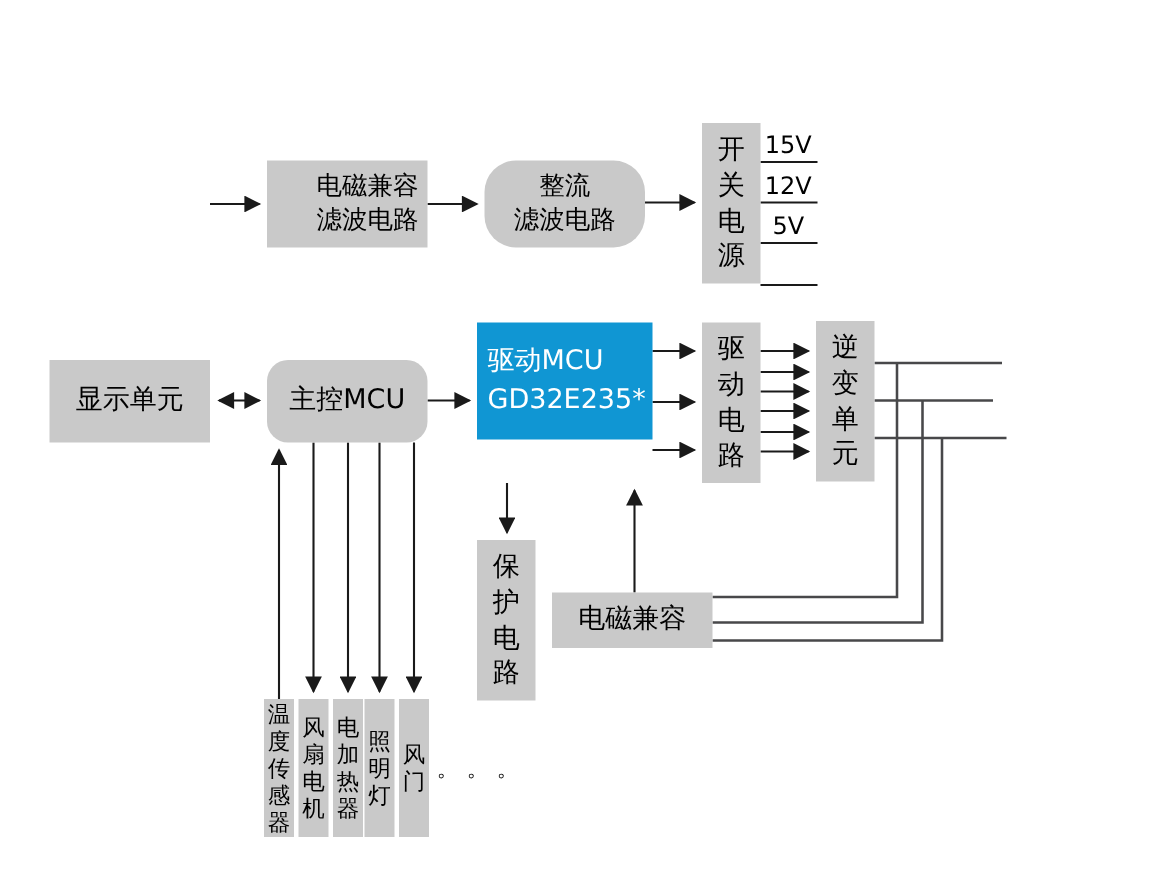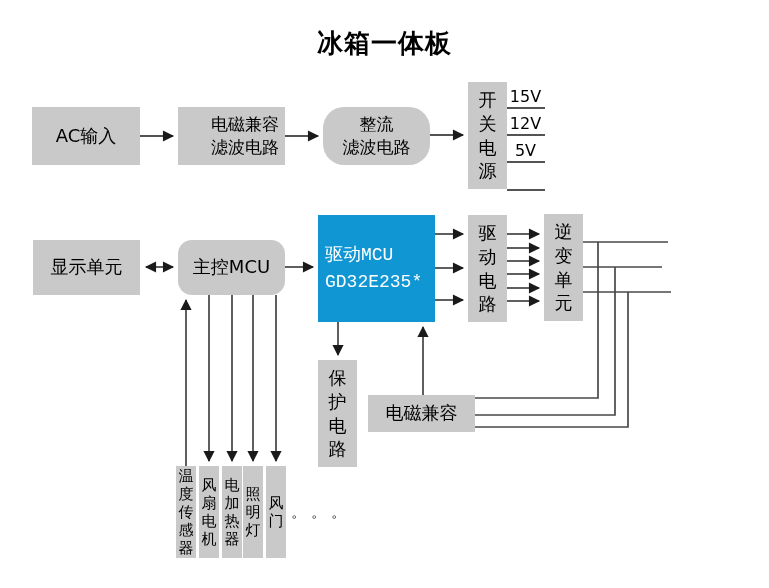--- a/index.html
+++ b/index.html
@@ -81,38 +81,36 @@
     <polyline class="wire-gray" points="615,267 615,415 475,415"></polyline>
     <polyline class="wire-gray" points="628,292 628,427 475,427"></polyline>
 
     <line class="wire" x1="186" y1="466" x2="186" y2="300" marker-end="url(#ah)"></line>
     <line class="wire" x1="209" y1="295" x2="209" y2="461" marker-end="url(#ah)"></line>
     <line class="wire" x1="232" y1="295" x2="232" y2="461" marker-end="url(#ah)"></line>
     <line class="wire" x1="253" y1="295" x2="253" y2="461" marker-end="url(#ah)"></line>
     <line class="wire" x1="276" y1="295" x2="276" y2="461" marker-end="url(#ah)"></line>
   </svg>
 
-  <div class="title">冰箱一体板</div>
 
-  <div class="box" style="left:32px;top:107px;width:108px;height:58px;">AC输入</div>
   <div class="box" style="left:178px;top:107px;width:107px;height:58px;font-size:17px;padding-left:27px;">电磁兼容
 滤波电路</div>
   <div class="box" style="left:323px;top:107px;width:107px;height:58px;font-size:17px;border-radius:21px;">整流
 滤波电路</div>
   <div class="box vbox" style="left:468px;top:82px;width:39px;height:107px;">开
 关
 电
 源</div>
   <div class="vlabel" style="top:89px;">15V</div>
   <div class="vlabel" style="top:116px;">12V</div>
   <div class="vlabel" style="top:143px;">5V</div>
 
   <div class="box" style="left:33px;top:240px;width:107px;height:55px;">显示单元</div>
   <div class="box" style="left:178px;top:240px;width:107px;height:55px;border-radius:14px;">主控MCU</div>
-  <div class="box blue" style="left:318px;top:215px;width:117px;height:107px;font-family:Liberation Mono, monospace;">驱动MCU
+  <div class="box blue" style="left:318px;top:215px;width:117px;height:78px;">驱动MCU
 GD32E235*</div>
   <div class="box vbox" style="left:468px;top:215px;width:39px;height:107px;">驱
 动
 电
 路</div>
   <div class="box vbox" style="left:544px;top:214px;width:39px;height:107px;">逆
 变
 单
 元</div>
 

